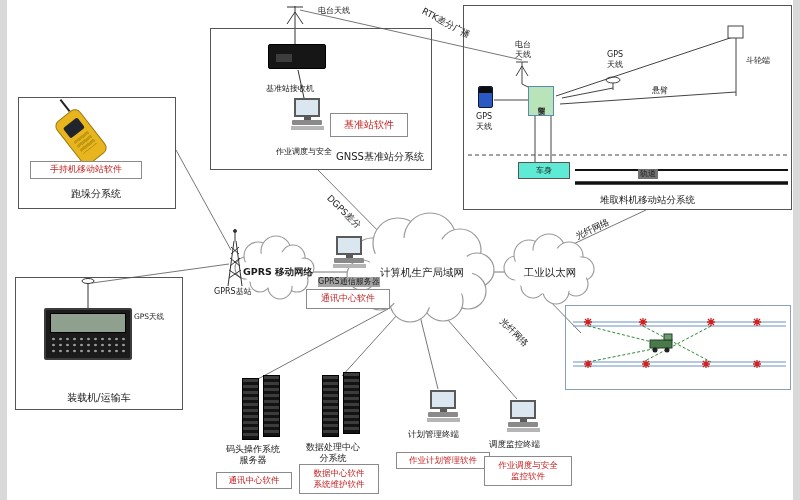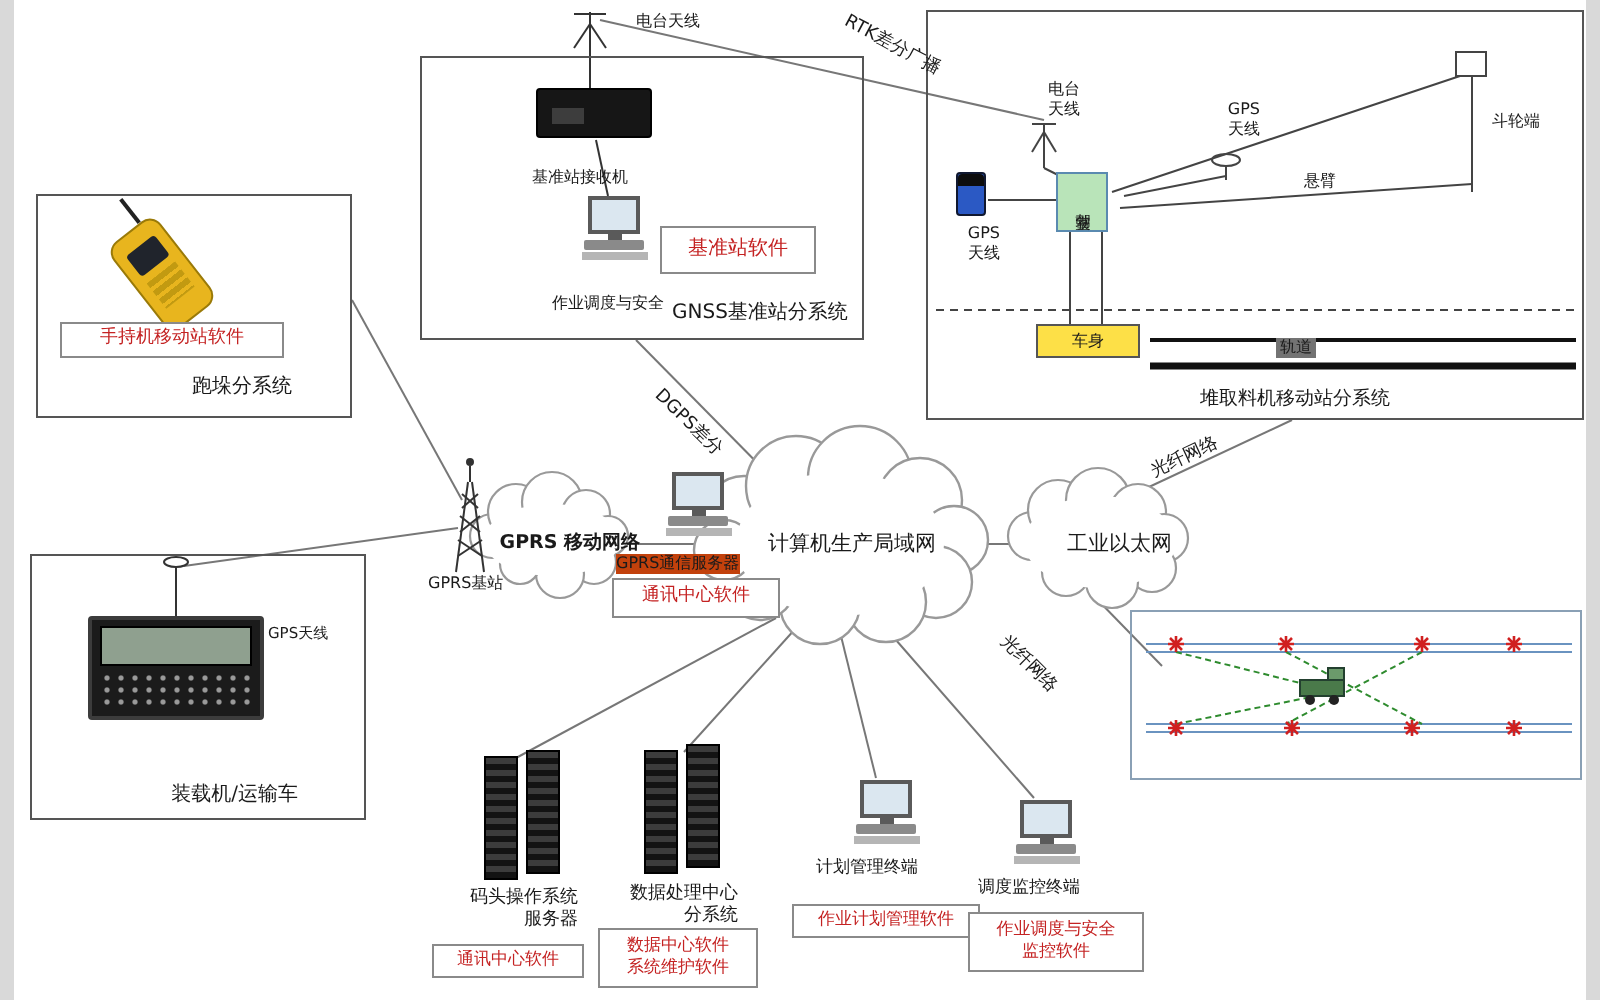--- a/index.html
+++ b/index.html
@@ -2,21 +2,21 @@
 <html><head>
 <meta charset="utf-8">
 <style>
   * { margin:0; padding:0; box-sizing:border-box; }
   body { font-family:"DejaVu Sans", sans-serif; background:#fff; }
   #canvas { position:relative; width:800px; height:500px; background:#fff; overflow:hidden; }
   #wires { position:absolute; left:0; top:0; }
   .edge { position:absolute; top:0; width:7px; height:500px; background:#d9d9d9; }
   .box { position:absolute; border:1px solid #555; background:transparent; }
   .lbl { position:absolute; font-size:9px; color:#1a1a1a; white-space:pre-line; line-height:1.25; }
-  .ctr { text-align:right; }
+  .ctr { text-align:center; }
   .redbox { position:absolute; border:1px solid #8a8a8a; background:#fff; color:#c42222;
             display:flex; align-items:center; justify-content:center; text-align:center;
             white-space:pre-line; line-height:1.25; }
   .redtext { position:absolute; color:#c42222; text-align:center; white-space:pre-line; line-height:1.35; }
   .rot { transform-origin:left top; }
   
   .pc { position:absolute; width:34px; text-align:center; }
   .pc .scr { width:26px; height:19px; border:2px solid #5a5a5a; background:#dbe7f0; margin:0 auto; }
   .pc .neck { width:7px; height:3px; background:#5a5a5a; margin:0 auto; }
   .pc .base { width:30px; height:5px; background:#8a8a8a; margin:0 auto; border-radius:1px; }
@@ -41,21 +41,21 @@
                  background-image:radial-gradient(circle,#9a9a9a 1px,transparent 1.6px);
                  background-size:7px 6px; }
   
   .bluedev { position:absolute; width:15px; height:22px; background:#2b59c4; border:1px solid #101830; border-radius:2px; }
   .bluedev:before { content:""; display:block; height:6px; background:#0d0d0d; border-radius:2px 2px 0 0; }
   
   .cabin { position:absolute; width:26px; height:30px; background:#b9e4b9; border:1px solid #5a8ab0;
            writing-mode:vertical-rl; display:flex; align-items:center; justify-content:center;
            font-size:7.5px; color:#1a1a1a; }
   .bodybox { position:absolute; border:1px solid #555; display:flex; align-items:center; justify-content:center;
-             font-size:8px; color:#1a1a1a; background:#fde047; }
+             font-size:8px; color:#1a1a1a; background:#5eead4; }
 </style>
 </head>
 <body>
 
 <div id="canvas">
 
   <svg id="wires" width="800" height="500" viewBox="0 0 800 500">
 
     <g stroke="#777" stroke-width="1">
       <line x1="300" y1="10" x2="522" y2="60"></line>
@@ -250,21 +250,21 @@
   <div class="lbl ctr" style="left:49px; top:392px; width:100px; font-size:10px">装载机/运输车</div>
 
   <div class="lbl" style="left:214px; top:287px; font-size:8px">GPRS基站</div>
   <div class="lbl ctr" style="left:236px; top:266px; width:84px; font-size:9.5px; font-weight:bold">GPRS 移动网络</div>
   <div class="pc" style="left:332px; top:236px">
     <div class="scr"></div>
       <div class="neck"></div>
       <div class="base"></div>
       <div class="kb"></div>
   </div>
-  <div class="lbl" style="left:308px; top:277px; font-size:8px; background:#c2410c">GPRS通信服务器</div>
+  <div class="lbl" style="left:318px; top:277px; font-size:8px; background:#a3a3a3">GPRS通信服务器</div>
   <div class="redbox" style="left:306px; top:289px; width:84px; height:20px; font-size:9px">通讯中心软件</div>
 
   <div class="lbl ctr" style="left:376px; top:266px; width:92px; font-size:10.5px">计算机生产局域网</div>
   <div class="lbl ctr" style="left:514px; top:266px; width:72px; font-size:10.5px">工业以太网</div>
 
 
   <div class="tower" style="left:242px; top:378px"></div>
   <div class="tower" style="left:263px; top:375px"></div>
   <div class="lbl ctr" style="left:217px; top:444px; width:72px; font-size:9px">码头操作系统
 服务器</div>

